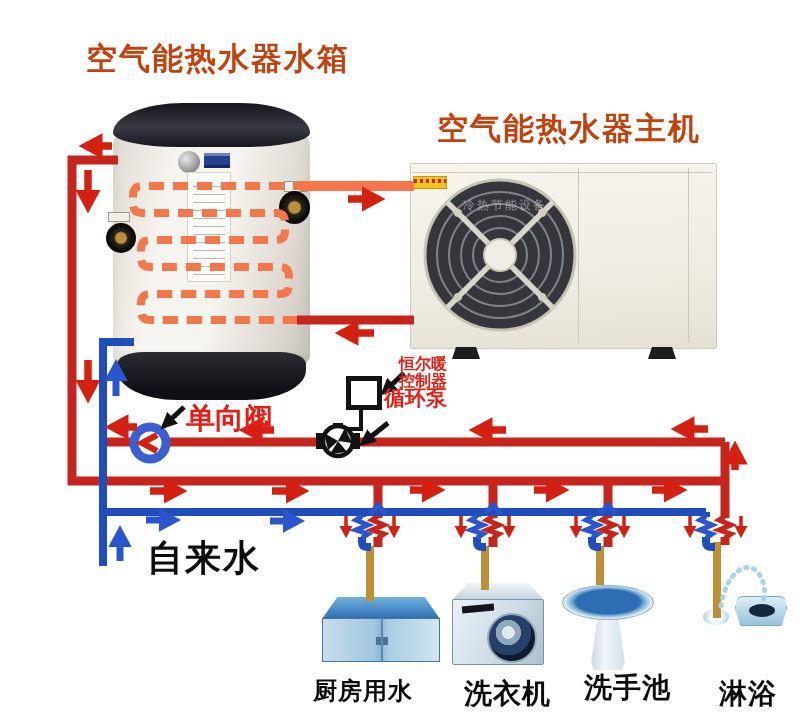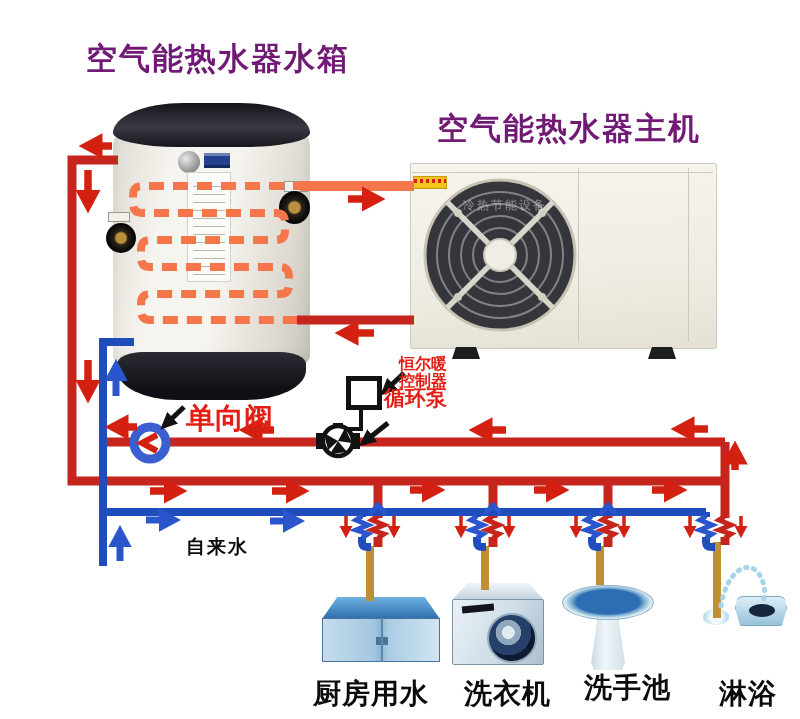--- a/index.html
+++ b/index.html
@@ -1,20 +1,20 @@
 <!DOCTYPE html>
 <html><head>
 <meta charset="utf-8">
 <style>
   html,body{margin:0;padding:0;}
   body{width:800px;height:719px;position:relative;overflow:hidden;background:#ffffff;
        font-family:"Liberation Sans","DejaVu Sans",sans-serif;}
   .abs{position:absolute;}
   
-  .title{font-weight:800;color:#701a75;font-size:31px;letter-spacing:2px;z-index:10;}
+  .title{font-weight:800;color:#c2410c;font-size:31px;letter-spacing:2px;z-index:10;}
   .red-lbl{font-weight:800;color:#e41e14;z-index:12;white-space:nowrap;}
   .blk-lbl{font-weight:800;color:#0b0b0b;z-index:12;white-space:nowrap;}
   
   .tank-body{left:113px;top:106px;width:197px;height:262px;z-index:1;
      border-radius:90px 90px 22px 22px / 40px 40px 12px 12px;
      background:linear-gradient(100deg,#dcd9d1 0%,#f6f4ee 28%,#f6f4ef 55%,#ddd9d0 84%,#c7c4bb 100%);
      box-shadow:inset 0 -8px 14px rgba(0,0,0,.08);}
   .tank-top{left:113px;top:103px;width:197px;height:44px;z-index:2;
      border-radius:50% 50% 46% 46% / 95% 95% 45% 45%;
      background:linear-gradient(180deg,#14141a 0%,#3a3a44 55%,#17171d 100%);}
@@ -287,18 +287,18 @@
 </svg>
 
 <div class="abs ctrl-box"></div>
 
 <div class="abs red-lbl" style="left:186px;top:399px;font-size:29px;">单向阀</div>
 <div class="abs red-lbl" style="left:399px;top:355px;font-size:16px;line-height:17px;text-align:left;">
   <div>恒尔暖</div>
   <div>控制器</div>
 </div>
 <div class="abs red-lbl" style="left:384px;top:384px;font-size:21px;">循环泵</div>
-<div class="abs blk-lbl" style="left:147px;top:534px;font-size:19px;letter-spacing:2px;margin-left:39px;">自来水</div>
-
-<div class="abs blk-lbl" style="left:313px;top:675px;font-size:28px;letter-spacing:1px;">厨房用水</div>
+<div class="abs blk-lbl" style="left:147px;top:534px;font-size:36px;letter-spacing:2px;">自来水</div>
+
+<div class="abs blk-lbl" style="left:313px;top:675px;font-size:24px;letter-spacing:1px;">厨房用水</div>
 <div class="abs blk-lbl" style="left:464px;top:675px;font-size:28px;letter-spacing:1px;">洗衣机</div>
 <div class="abs blk-lbl" style="left:584px;top:669px;font-size:28px;letter-spacing:1px;">洗手池</div>
 <div class="abs blk-lbl" style="left:719px;top:675px;font-size:28px;letter-spacing:1px;">淋浴</div>
 
 </body></html>

